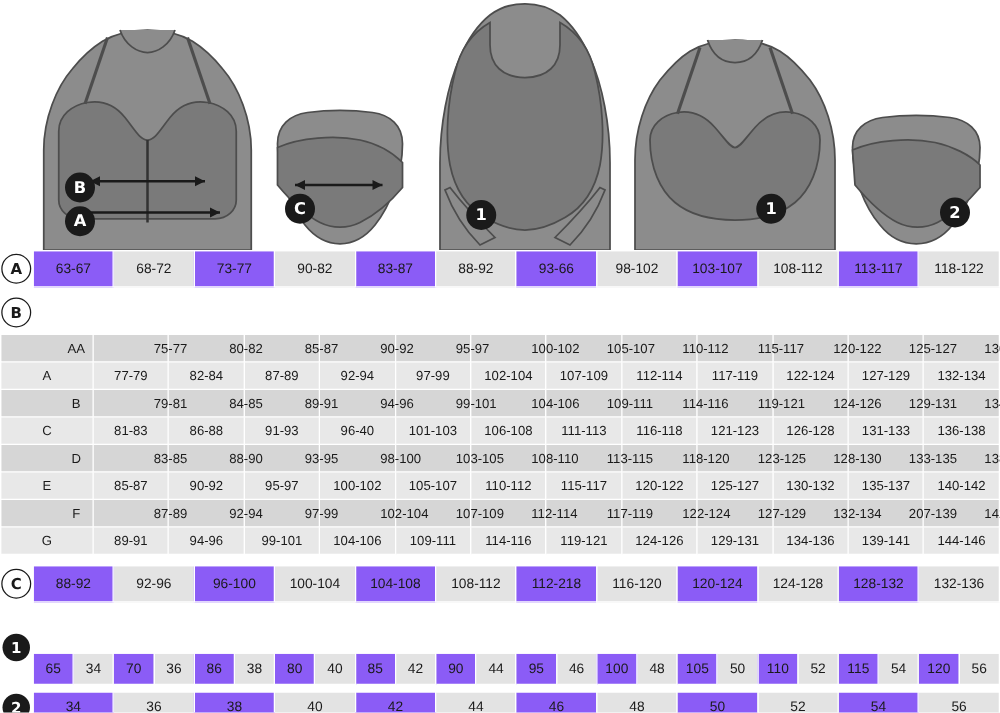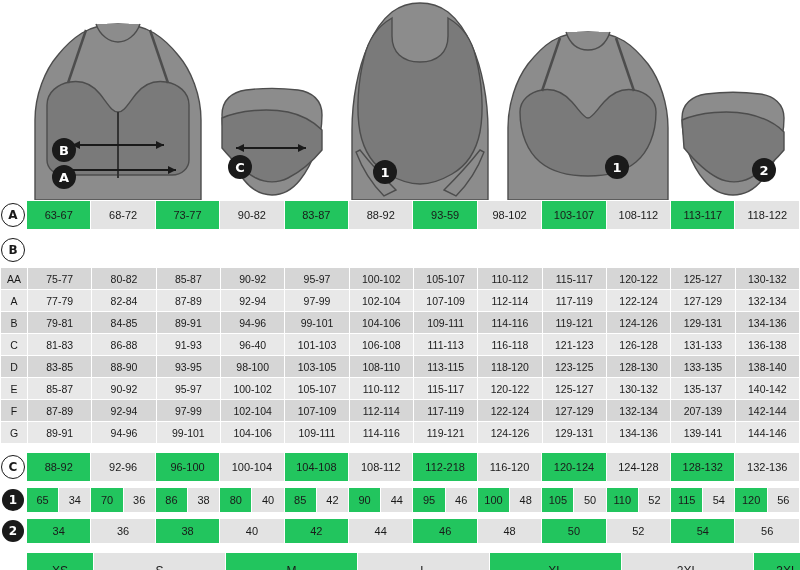--- a/index.html
+++ b/index.html
@@ -53,39 +53,39 @@
     border:1px solid #ffffff;
     text-align:center;
     vertical-align:middle;
     font-size:10.5px;
     color:#1a1a1a;
     height:21px;
     padding:0 1px;
     white-space:nowrap;
   }
   .band td{background:#e3e3e3;}
-  .band td.alt{background:#22c55e;}
+  .band td.alt{background:#8b5cf6;}
 
   
   .tbl-a{width:774px;}
   .tbl-a td{height:28px;font-size:11px;}
 
   
   .tbl-big{width:774px;}
   .tbl-big td{height:21px;background:#e3e3e3;}
   .tbl-big td.rh{background:#e3e3e3;font-weight:normal;width:24px;}
-  .tbl-big tr.odd td{background:#d6d6d6;}
+  .tbl-big tr.odd td{background:#d6d6d6;padding-left:48px;}
   .tbl-big tr.even td{background:#e8e8e8;}
 
   
   .tbl-c{width:774px;}
   .tbl-c td{height:28px;font-size:11px;}
 
   
-  .tbl-1{width:774px;}
+  .tbl-1{width:774px;margin-top:35px;}
   .tbl-1 td{height:24px;font-size:11px;}
   .tbl-2{width:774px;}
   .tbl-2 td{height:24px;font-size:11px;}
 
   
   .tbl-size{width:774px;margin-left:26px;}
   .tbl-size td{height:36px;font-size:12px;}
 
   .spacer{height:8px;}
   .spacer-sm{height:5px;}
@@ -167,21 +167,21 @@
     </div>
     <table class="tbl-a band">
       <tbody>
           <tr>
         <td class="alt">63-67</td>
         <td>68-72</td>
         <td class="alt">73-77</td>
         <td>90-82</td>
         <td class="alt">83-87</td>
         <td>88-92</td>
-        <td class="alt">93-59</td>
+        <td class="alt">93-66</td>
         <td>98-102</td>
         <td class="alt">103-107</td>
         <td>108-112</td>
         <td class="alt">113-117</td>
         <td>118-122</td>
       </tr>
     </tbody>
       </table>
   </div>
 

